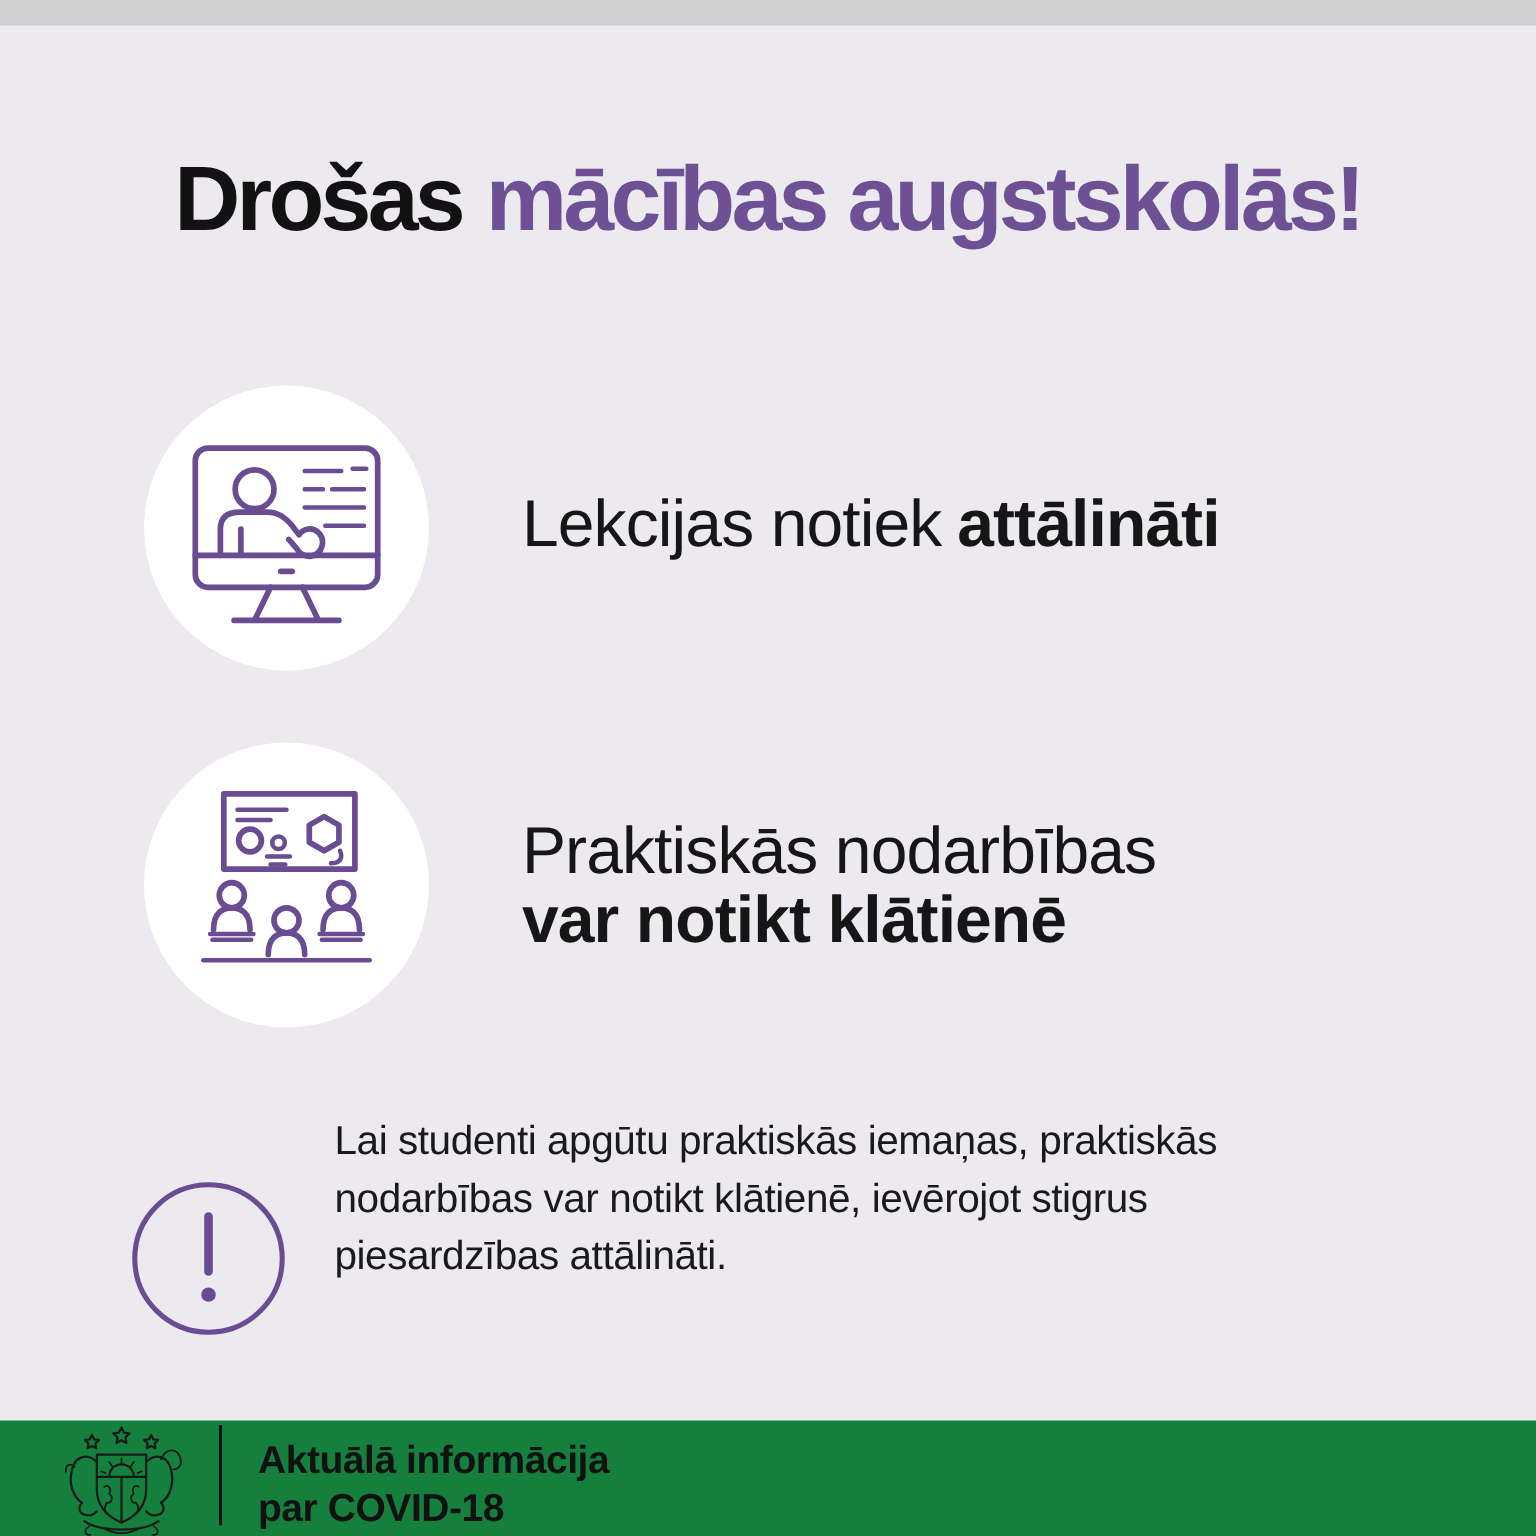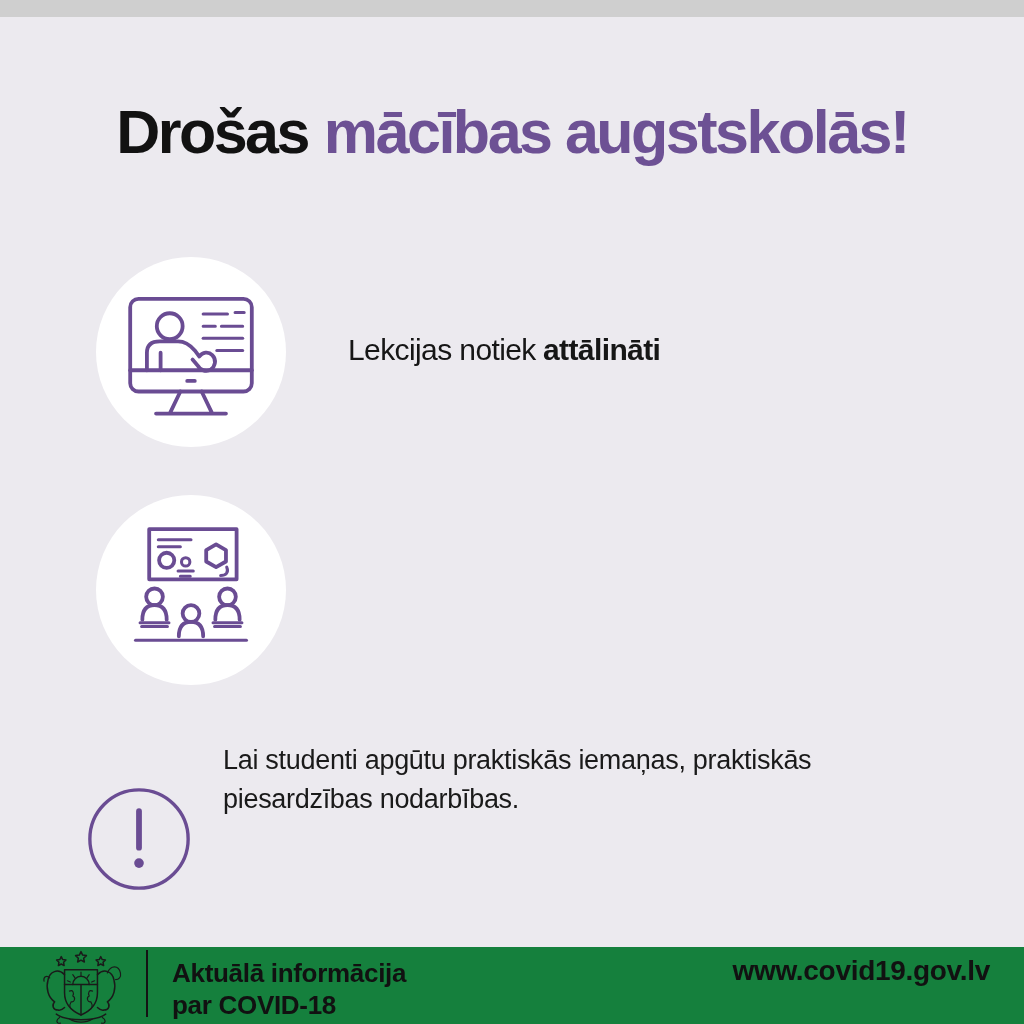--- a/index.html
+++ b/index.html
@@ -25,21 +25,21 @@
     position:absolute; width:190px; height:190px; border-radius:50%;
     background:#ffffff; display:flex; align-items:center; justify-content:center;
   }
   #circle-1 { left:96px; top:240px; }
   #circle-2 { left:96px; top:478px; }
   .icon-circle svg { width:152px; height:152px; }
 
   
   .row-text {
     position:absolute; left:348px; color:#161616;
-    font-size:30px; letter-spacing:-0.6px; line-height:46px;
+    font-size:44px; letter-spacing:-0.6px; line-height:46px;
   }
   #row1-text { top:310px; }
   #row2-text { top:528px; }
   .row-text .bold { font-weight:700; }
   .row-text .prefix { font-weight:400; margin-right:0.24em; }
 
   
   .note-icon { position:absolute; left:86px; top:769px; width:106px; height:106px; }
   .note-text {
     position:absolute; left:223px; top:724px;
@@ -118,29 +118,34 @@
       <circle cx="148" cy="109" r="11"></circle>
       <path d="M132 139 C132 124 140 120 148 120 C156 120 164 124 164 139"></path>
       <path d="M129 143 H167 M131 148 H165" stroke-width="4"></path>
 
       <circle cx="100" cy="131" r="11"></circle>
       <path d="M84 161 C84 146 92 142 100 142 C108 142 116 146 116 161"></path>
 
       <path d="M27 166 H173" stroke-width="4"></path>
     </svg>
   </div>
+  <div class="row-text" id="row2-text">
+    <div>Praktiskās nodarbības</div>
+    <div class="bold">var notikt klātienē</div>
+  </div>
 
   <svg class="note-icon" viewBox="0 0 110 110" fill="none">
     <circle cx="55" cy="55" r="51" stroke="#6A4C93" stroke-width="3.5"></circle>
     <path d="M55 26 V64" stroke="#6A4C93" stroke-width="6" stroke-linecap="round"></path>
     <circle cx="55" cy="80" r="5" fill="#6A4C93"></circle>
   </svg>
   <div class="note-text">
     <div>Lai studenti apgūtu praktiskās iemaņas, praktiskās</div>
-    <div>piesardzības nodarbības.</div>
+    <div>nodarbības var notikt klātienē, ievērojot stigrus</div>
+    <div>piesardzības attālināti.</div>
   </div>
 
   <div class="footer">
     <svg class="emblem" viewBox="0 0 120 90" fill="none" stroke="#1a1a1a" stroke-width="1.8" stroke-linecap="round" stroke-linejoin="round">
 
       <path d="M60 2 l2 4.2 4.6.6 -3.4 3.2 .9 4.6 -4.1 -2.2 -4.1 2.2 .9 -4.6 -3.4 -3.2 4.6 -.6 z"></path>
       <path d="M36 8 l1.7 3.6 4 .5 -2.9 2.8 .7 4 -3.5 -1.9 -3.5 1.9 .7 -4 -2.9 -2.8 4 -.5 z"></path>
       <path d="M84 8 l1.7 3.6 4 .5 -2.9 2.8 .7 4 -3.5 -1.9 -3.5 1.9 .7 -4 -2.9 -2.8 4 -.5 z"></path>
 
       <path d="M40 24 H80 V52 C80 66 72 74 60 79 C48 74 40 66 40 52 Z"></path>
@@ -161,17 +166,16 @@
       <path d="M30 78 C42 87 78 87 90 78"></path>
       <path d="M34 82 C29 85 30 90 35 89 M86 82 C91 85 90 90 85 89" stroke-width="1.4"></path>
       <path d="M46 84 C54 89 66 89 74 84" stroke-width="1.4"></path>
     </svg>
     <div class="footer-divider"></div>
     <div class="footer-info">
       <div>Aktuālā informācija</div>
       <div>par COVID-18</div>
     </div>
     <div class="footer-urls">
-      <div>www.covid19.gov.lv</div>
     </div>
   </div>
 
 </div>
 
 </body></html>

